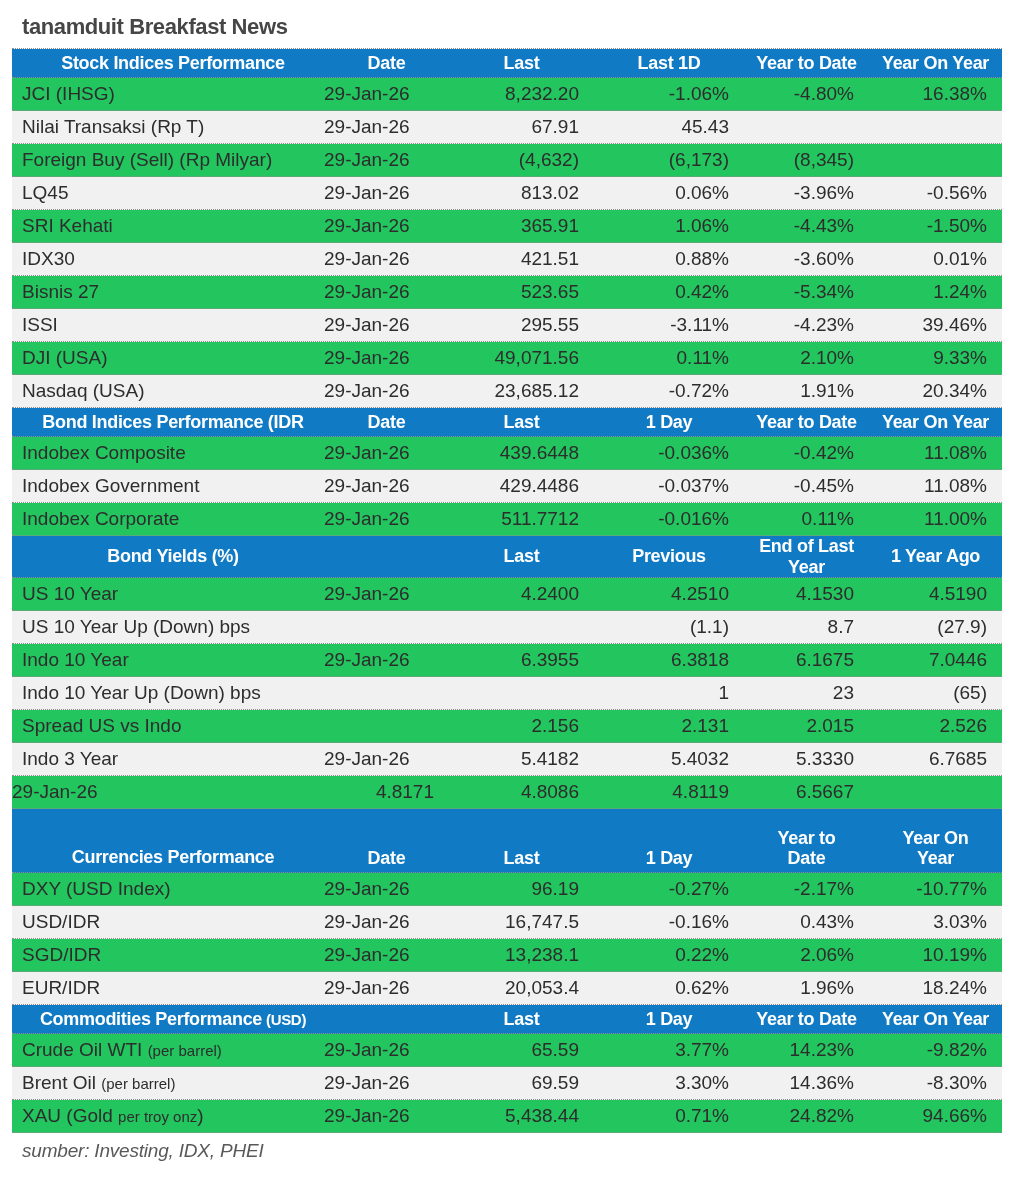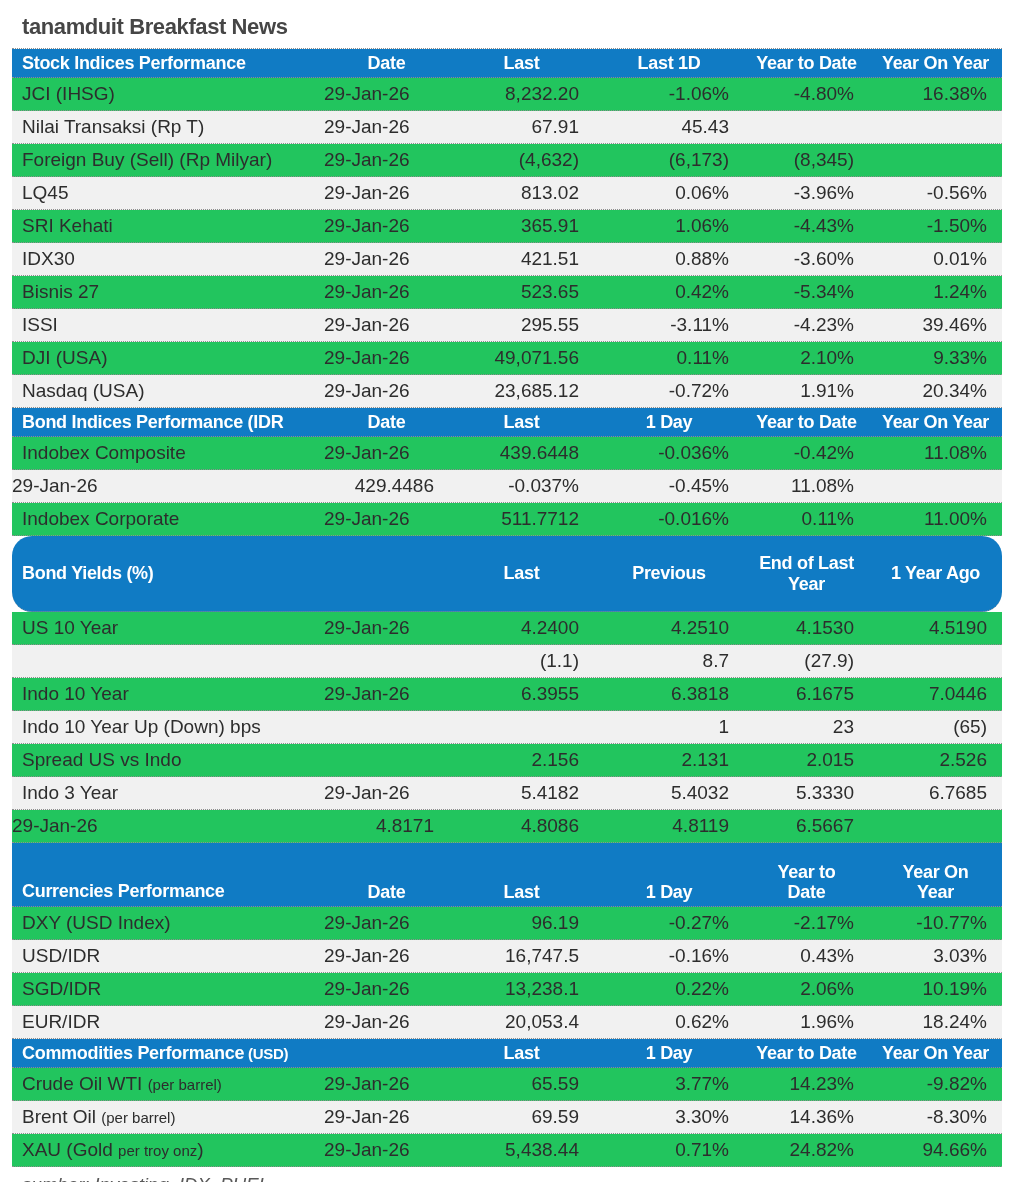--- a/index.html
+++ b/index.html
@@ -22,24 +22,24 @@
     grid-template-columns: 312px 125px 145px 150px 125px 133px;
     border-bottom: 1px dotted var(--rule, #8f8f8f);
     align-items: center;
   }
   .thead {
     background: var(--header-bg, #107bc4);
     color: var(--header-text, #ffffff);
     font-weight: 700; font-size: 18px; letter-spacing: -0.3px;
     height: 29px;
   }
-  .thead.tall-center { height: 76px; border-radius: 20px; }
+  .thead.tall-center { height: 42px; }
   .thead.tall-bottom { height: 64px; align-items: end; padding-bottom: 4px; }
   .hlabel {
-    padding-left: 10px; white-space: nowrap; overflow: hidden;
+    padding-left: 10px; white-space: nowrap; overflow: hidden; text-align: center;
   }
   .hcol {
     text-align: center; white-space: pre-line; line-height: 1.12;
   }
   .row { height: 33px; font-size: 19px; background: #22c55e; }
   .row.stripe { background: var(--stripe, #f1f1f1); }
   .row.it { }
   .cell.lbl { padding-left: 10px; white-space: nowrap; overflow: hidden; }
   .cell.date { text-align: left; }
   .cell.num { text-align: right; padding-right: 15px; }
@@ -157,20 +157,21 @@
         </div>
         <div class="row">
           <div class="cell lbl">Indobex Composite</div>
           <div class="cell date">29-Jan-26</div>
           <div class="cell num">439.6448</div>
           <div class="cell num">-0.036%</div>
           <div class="cell num">-0.42%</div>
           <div class="cell num">11.08%</div>
         </div>
         <div class="row stripe">
+          <div class="cell lbl">Indobex Government</div>
           <div class="cell date">29-Jan-26</div>
           <div class="cell num">429.4486</div>
           <div class="cell num">-0.037%</div>
           <div class="cell num">-0.45%</div>
           <div class="cell num">11.08%</div>
         </div>
         <div class="row">
           <div class="cell lbl">Indobex Corporate</div>
           <div class="cell date">29-Jan-26</div>
           <div class="cell num">511.7712</div>
@@ -191,20 +192,21 @@
         </div>
         <div class="row">
           <div class="cell lbl">US 10 Year</div>
           <div class="cell date">29-Jan-26</div>
           <div class="cell num">4.2400</div>
           <div class="cell num">4.2510</div>
           <div class="cell num">4.1530</div>
           <div class="cell num">4.5190</div>
         </div>
         <div class="row stripe it">
+          <div class="cell lbl">US 10 Year Up (Down) bps</div>
           <div class="cell date"></div>
           <div class="cell num"></div>
           <div class="cell num">(1.1)</div>
           <div class="cell num">8.7</div>
           <div class="cell num">(27.9)</div>
         </div>
         <div class="row">
           <div class="cell lbl">Indo 10 Year</div>
           <div class="cell date">29-Jan-26</div>
           <div class="cell num">6.3955</div>

